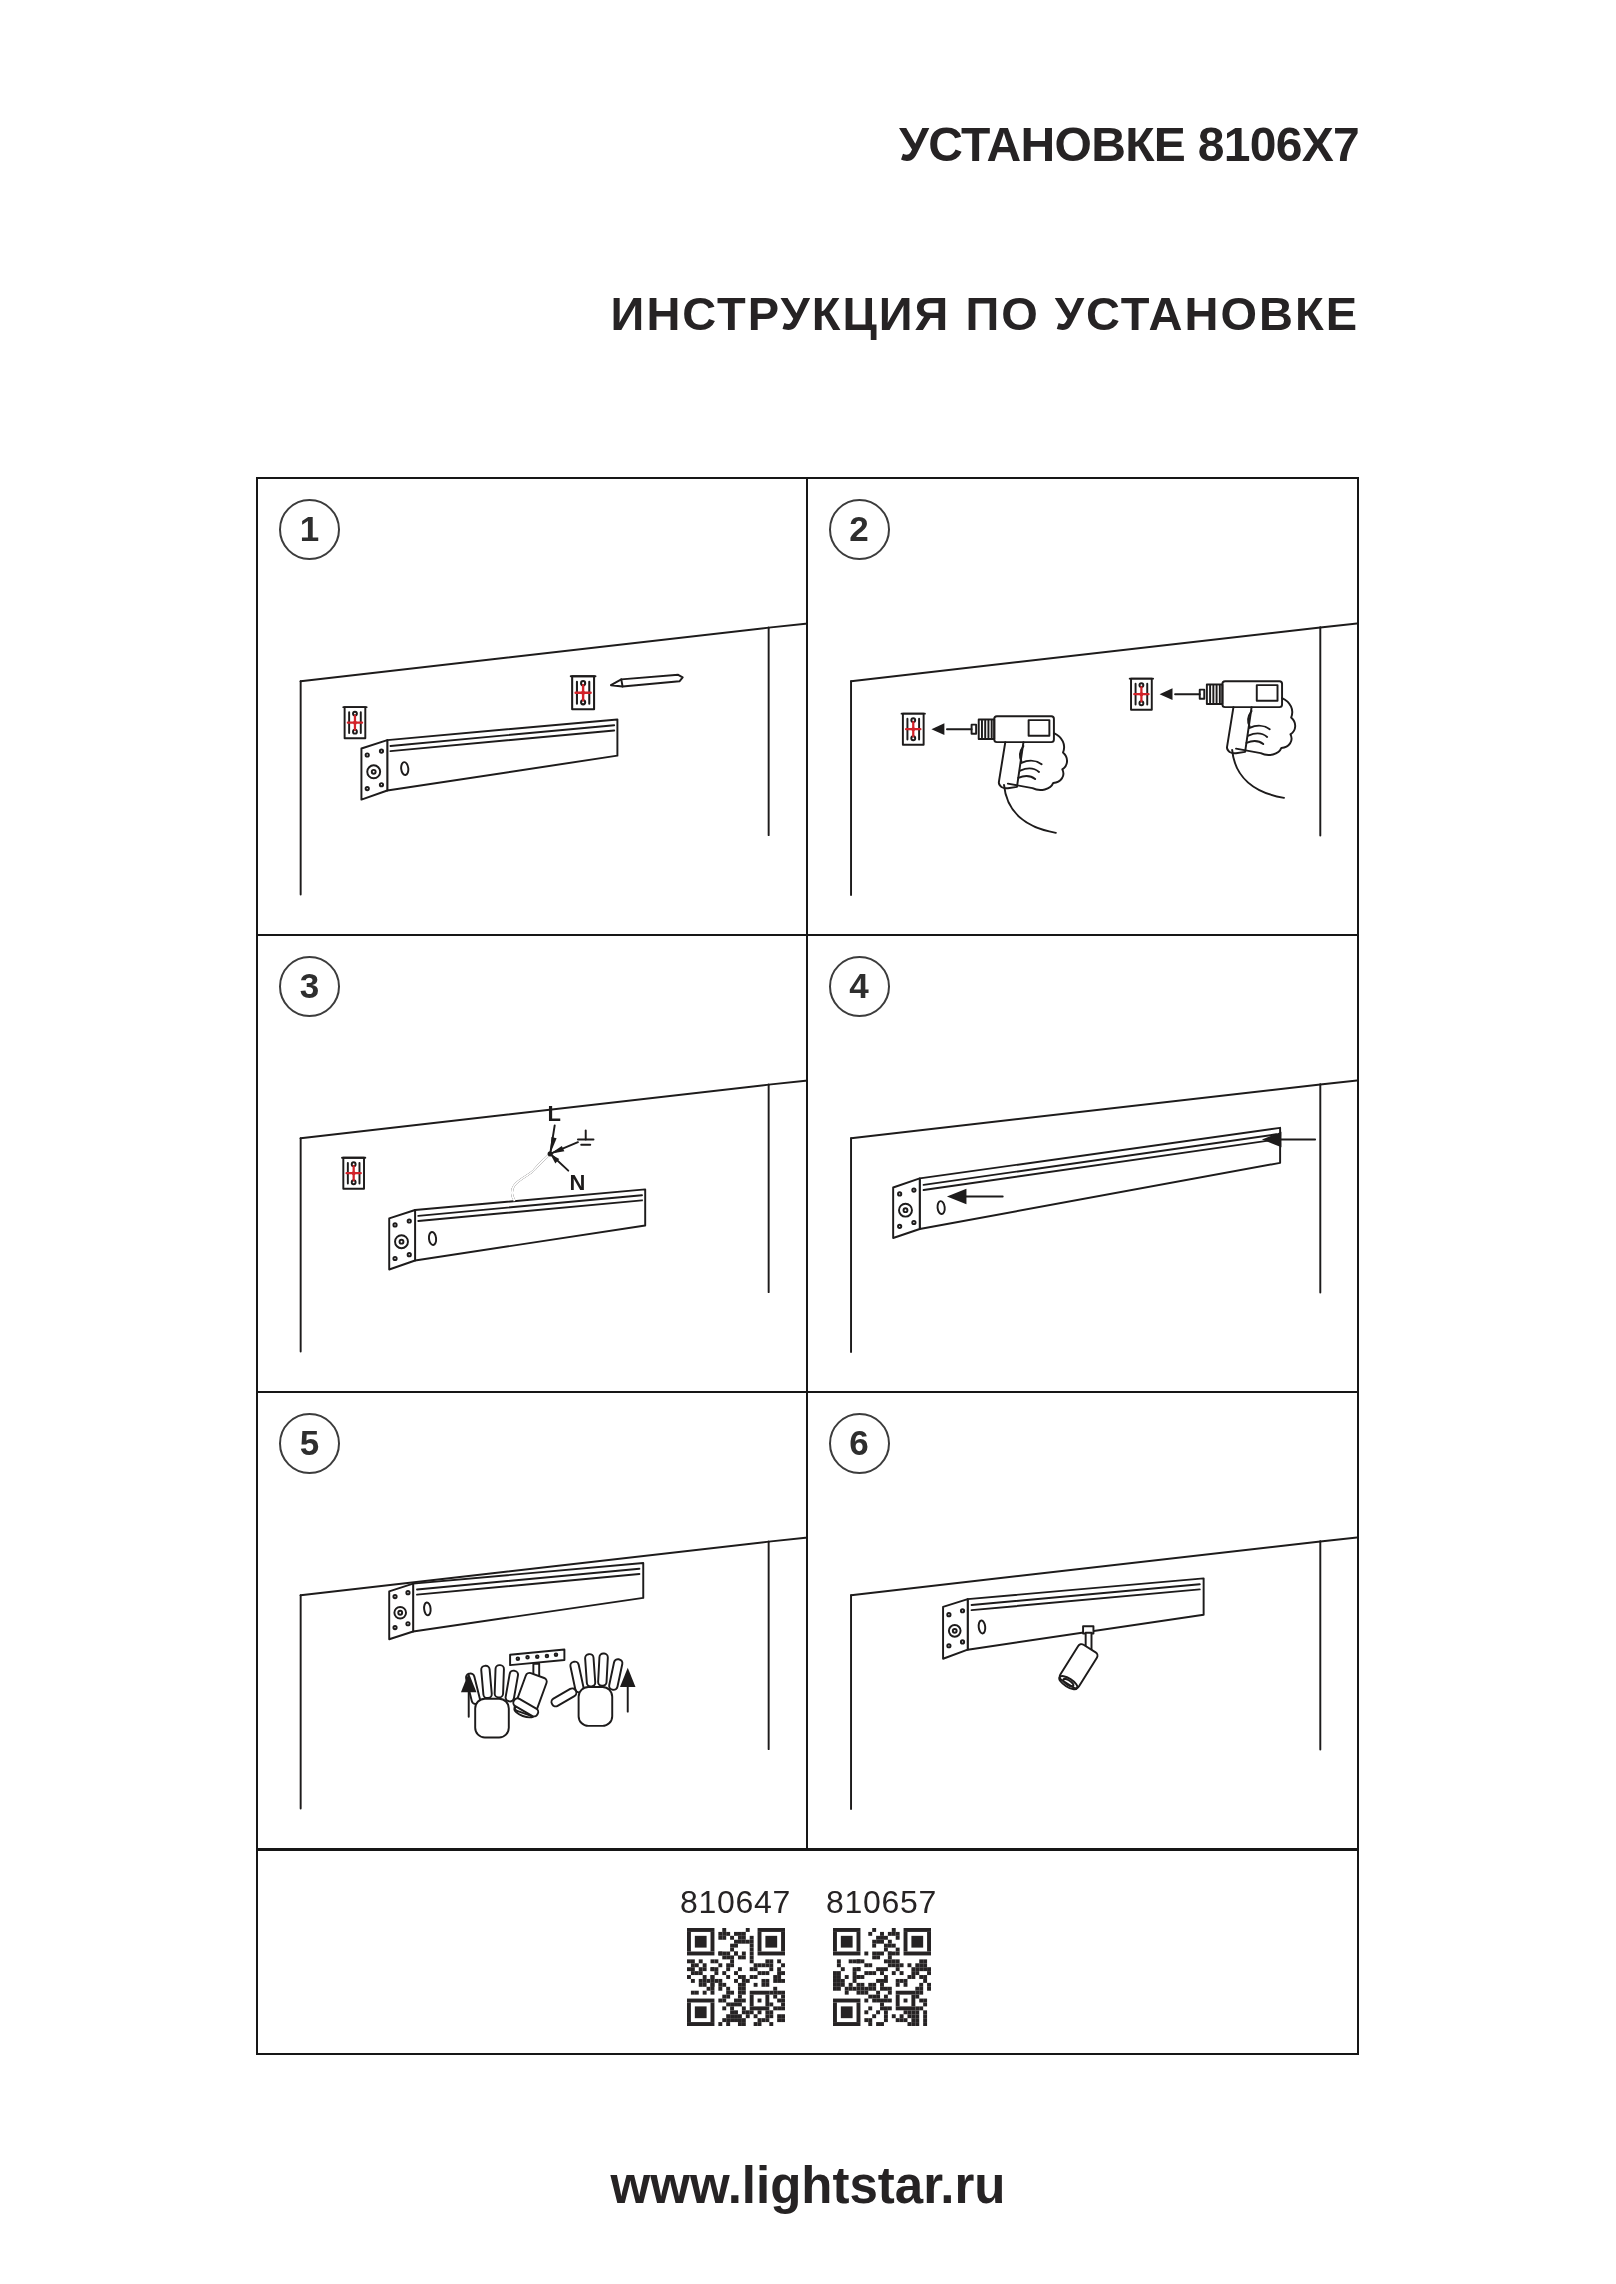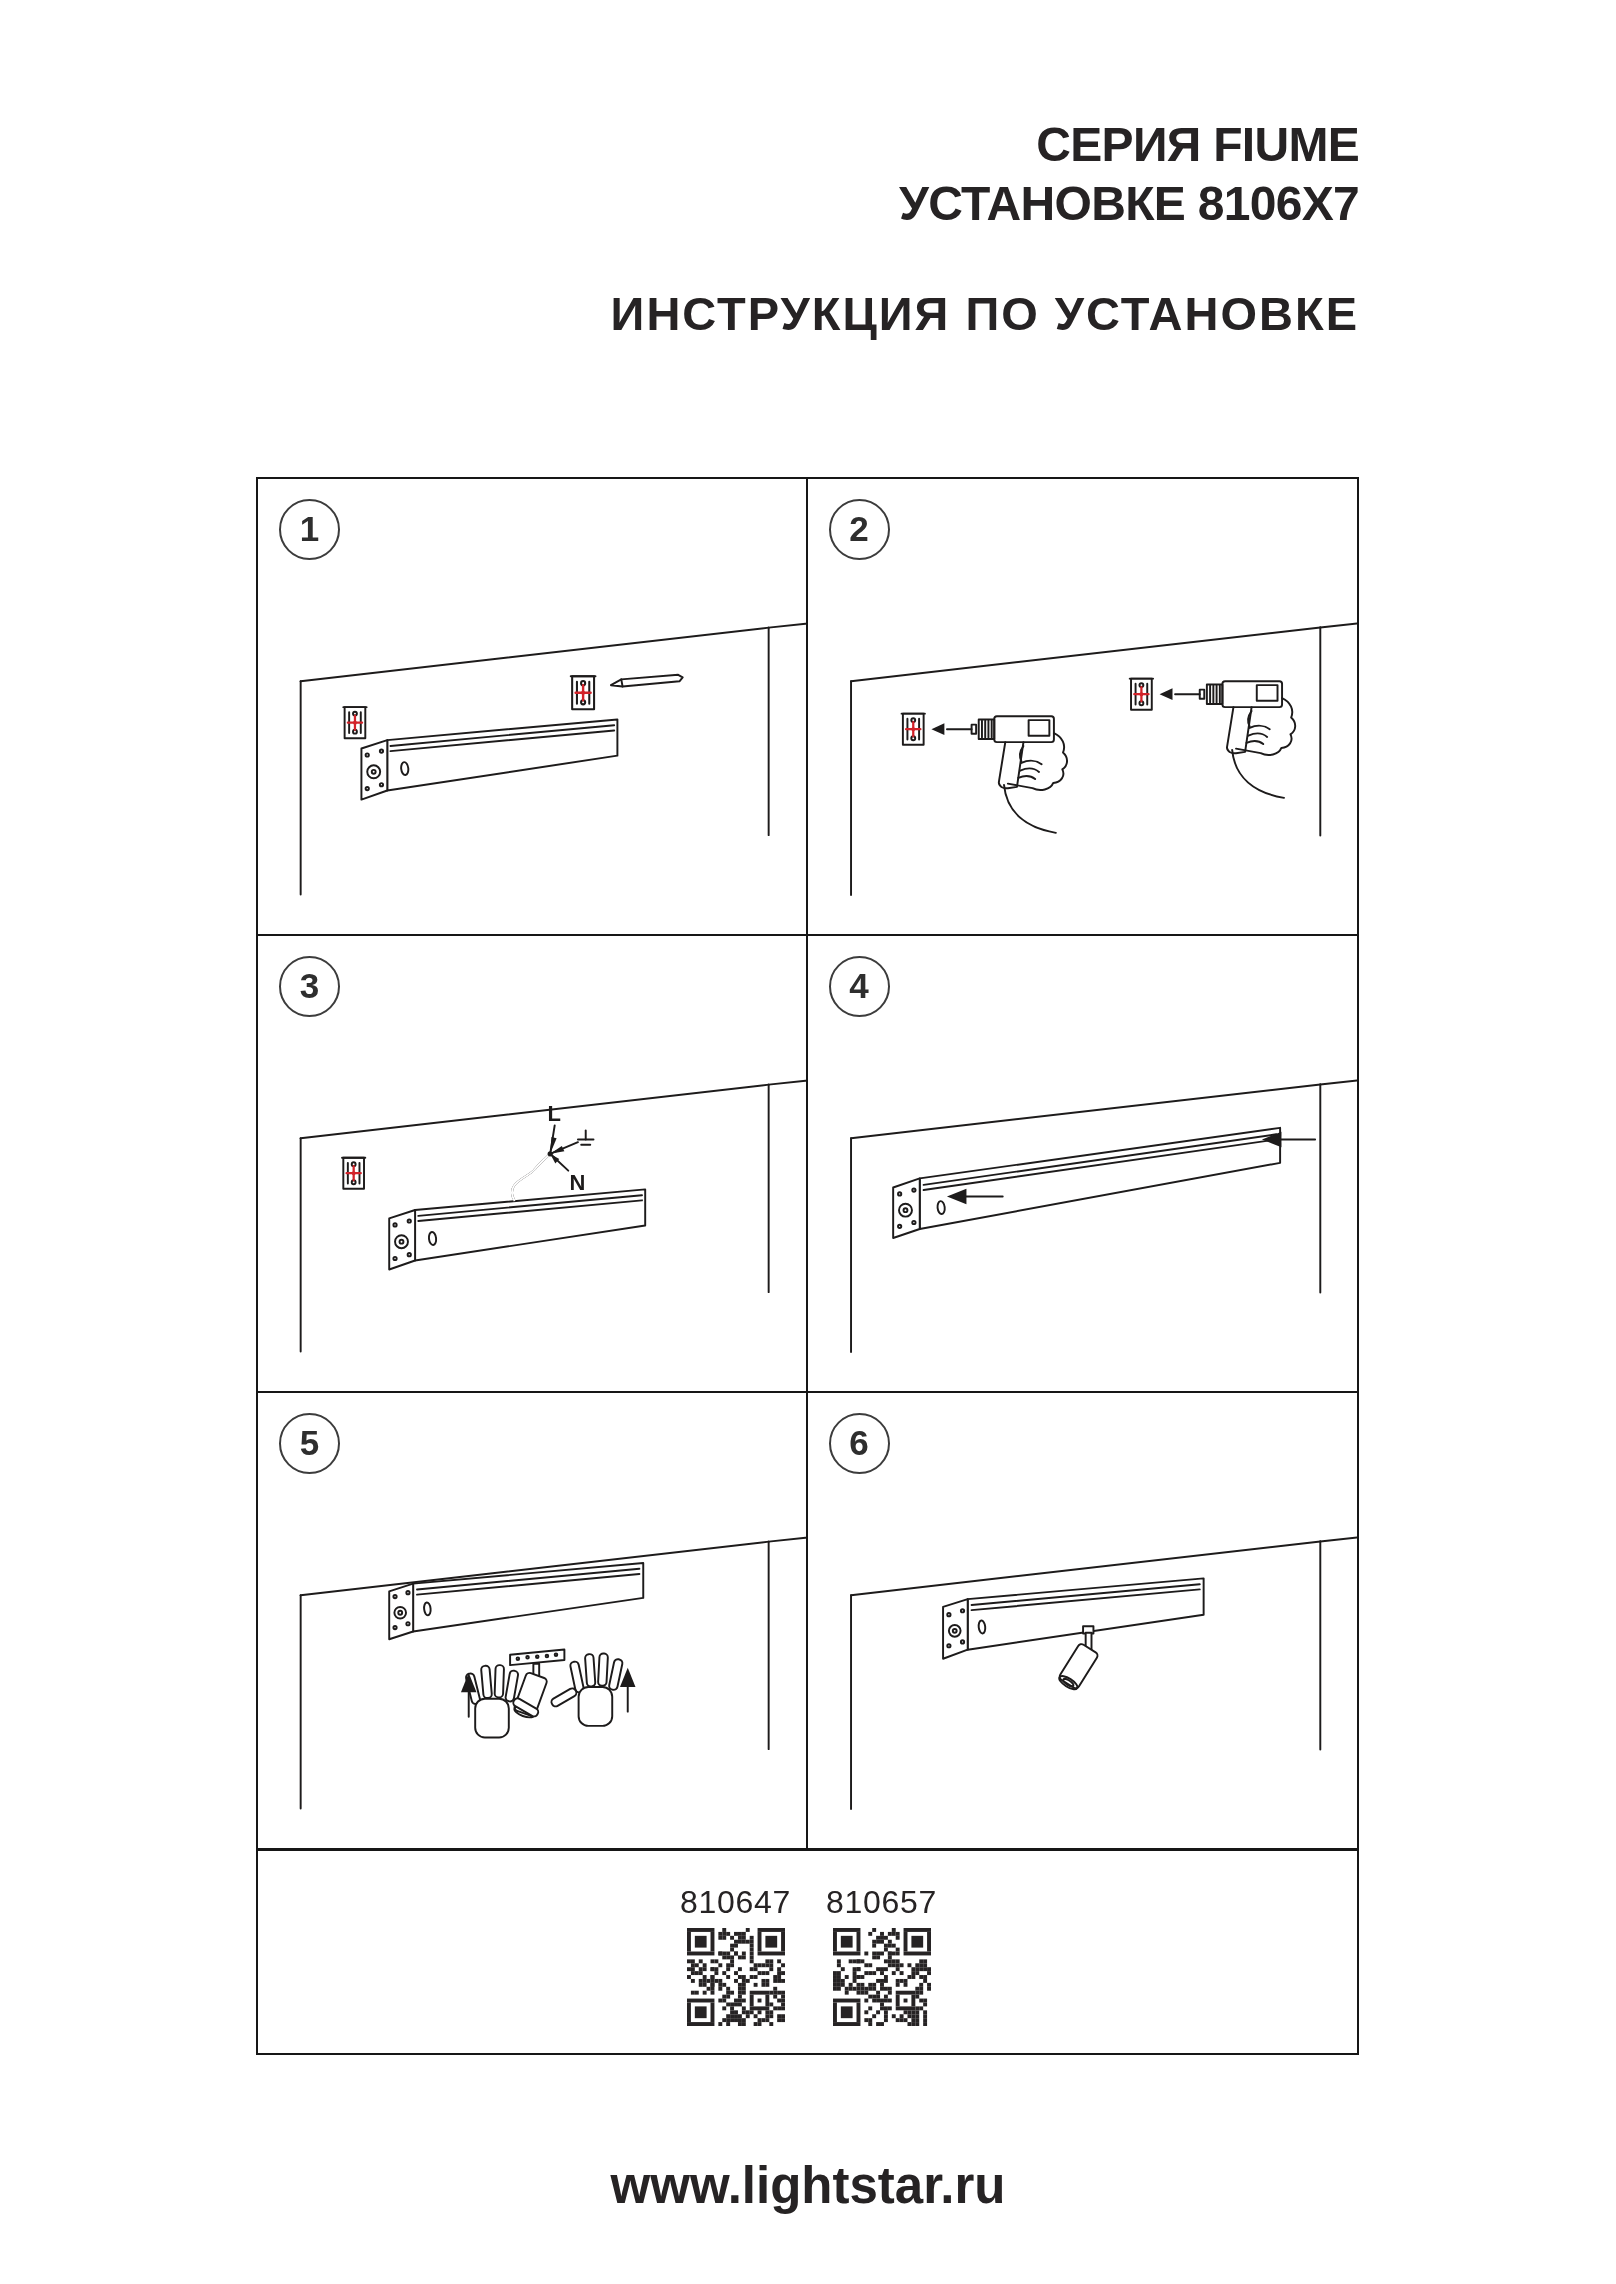--- a/index.html
+++ b/index.html
@@ -105,21 +105,20 @@
         <path class="ln" d="M142,36 C136,44 135,52 139,60"></path>
         <path class="ln" d="M189,16 C202,22 208,34 203,46 C212,54 211,66 202,72 C207,82 200,92 188,93 C184,103 168,107 156,101 L118,94"></path>
         <path class="ln" d="M139,62 C150,57 162,58 170,64 M137,74 C148,69 159,70 166,76 M134,85 C144,81 154,82 160,87" stroke-width="2.2"></path>
         <path class="ln" d="M112,96 C116,138 146,162 192,170"></path>
       </g>
     </defs>
   </svg>
 
 
   <div class="hdr">
-    <div>СЕРИЯ FIUME</div>
     <div>УСТАНОВКЕ 8106Х7</div>
   </div>
 
   <div class="hdr-instr">
     <div class="sp1">ИНСТРУКЦИЯ ПО УСТАНОВКЕ</div>
   </div>
 
   <div class="grid">
 
     <div class="p br bb">

